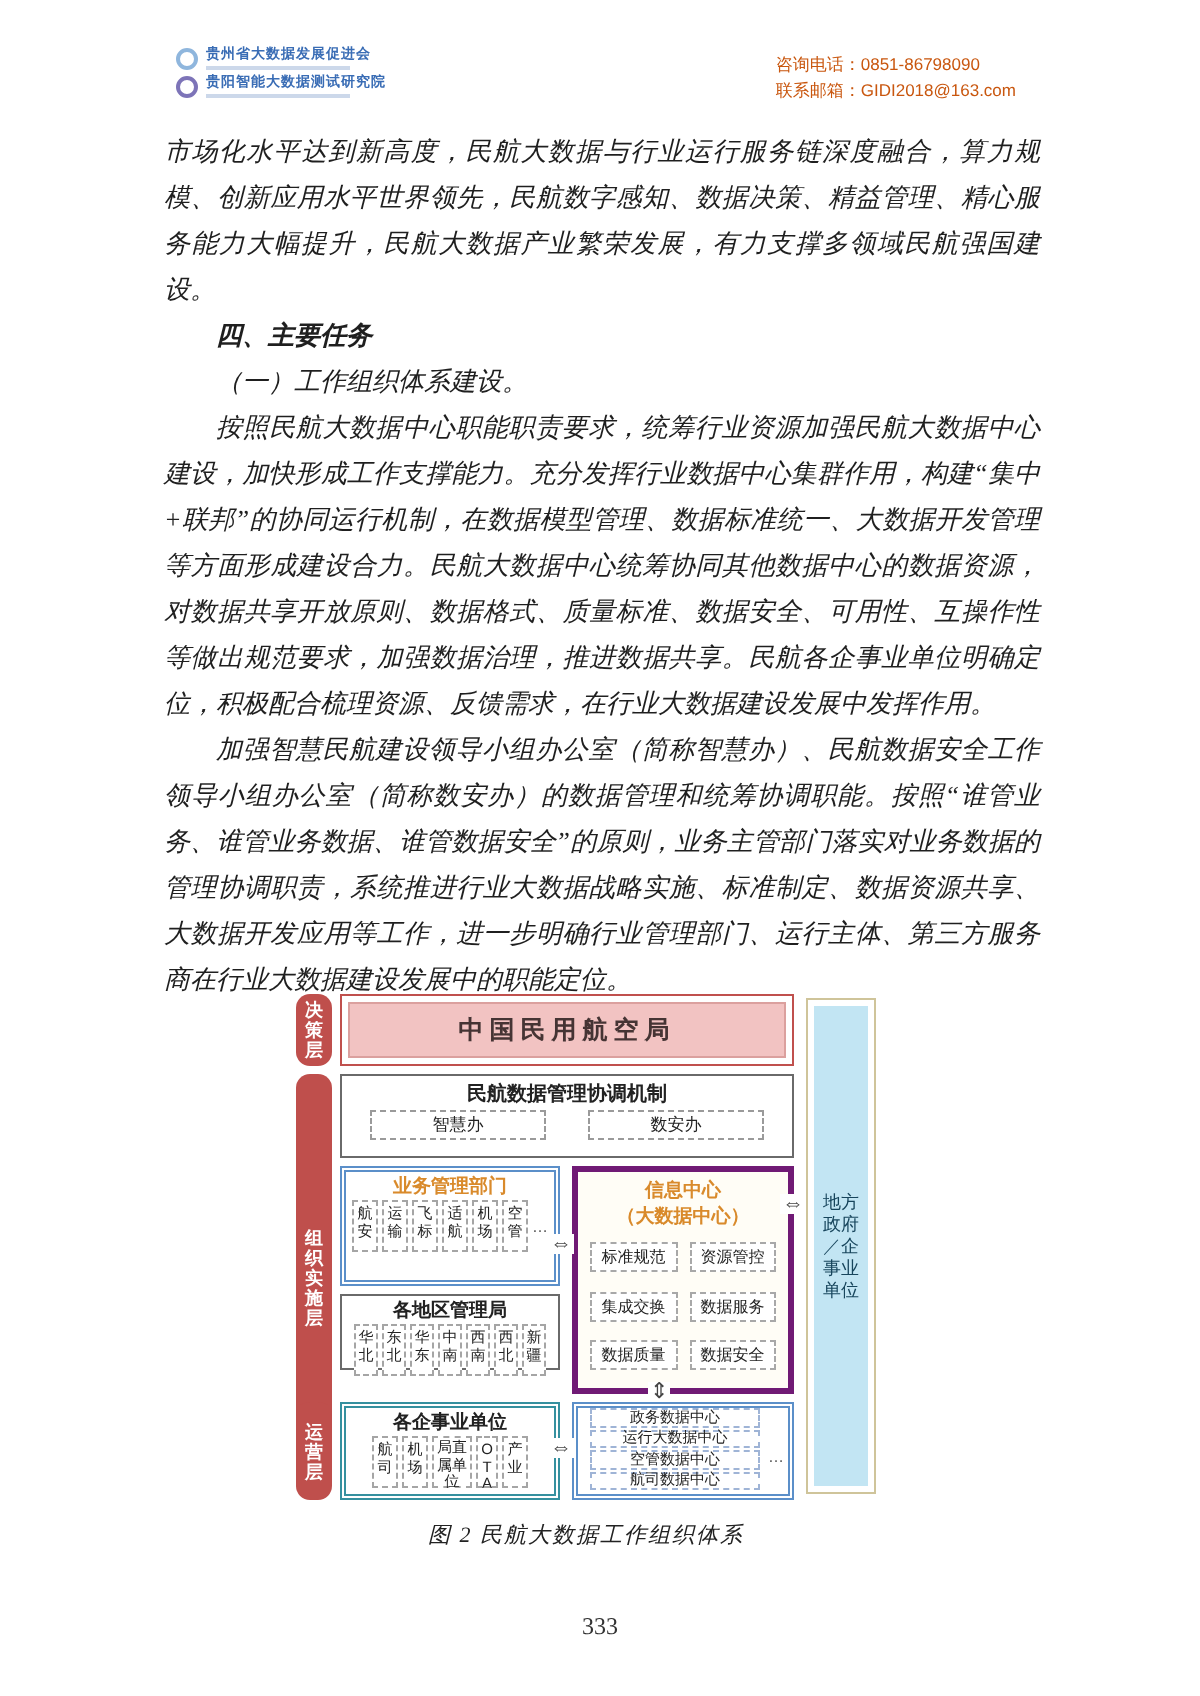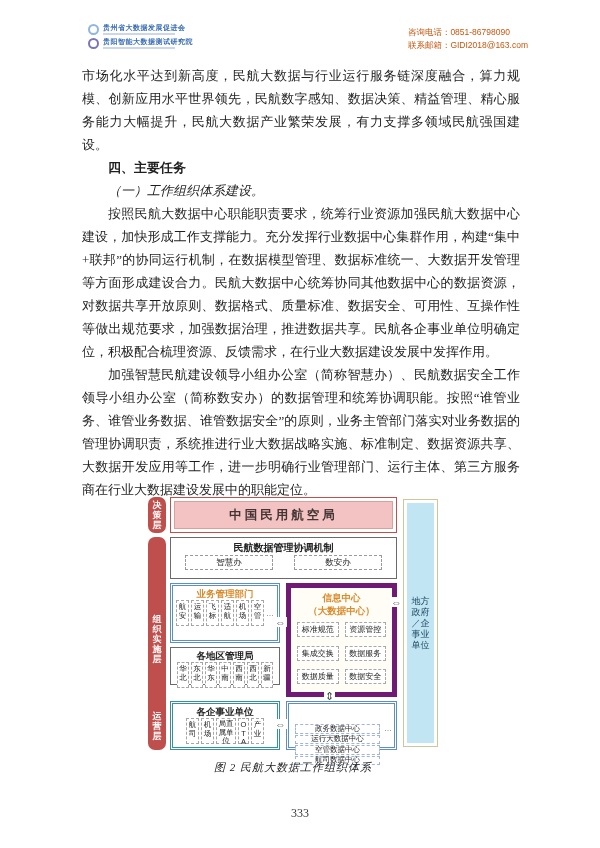--- a/index.html
+++ b/index.html
@@ -11,26 +11,26 @@
   }
   
   .hdr-logos { position:absolute; left:88px; top:24px; }
   .logo-row { display:flex; align-items:center; margin-bottom:3px; }
   .logo-icon { width:11px; height:11px; border-radius:50%; margin-right:4px; flex:0 0 auto; }
   .logo-icon.assoc { border:2px solid #8fb6dd; background:#fff; }
   .logo-icon.inst  { border:2px solid #7d74b8; background:#fff; }
   .logo-texts { display:flex; flex-direction:column; }
   .logo-cn { font-family:"Liberation Sans","DejaVu Sans",sans-serif; font-size:7px; line-height:8px; color:#3a6db5; font-weight:bold; letter-spacing:.5px; }
   .logo-sub { width:72px; height:2px; background:#ccd8ea; margin-top:1px; }
-  .hdr-contact { position:absolute; right:72px; top:26px; text-align:left;
+  .hdr-contact { position:absolute; right:92px; top:26px; text-align:left;
     font-family:"Liberation Sans","DejaVu Sans",sans-serif; font-size:8.5px; line-height:13px; color:#c9570f; }
   
   .bodytext { position:absolute; left:82px; top:64px; width:438px;
     font-size:13px; line-height:23px; text-align:justify; }
-  .bodytext p { margin:0; }
+  .bodytext p { margin:0;font-style:italic; }
   .indent { text-indent:2em; }
   .sec-heading { font-family:"Liberation Sans","DejaVu Sans",sans-serif; font-weight:bold; padding-left:26px; font-size:13px; }
   .sub-heading { font-style:italic; padding-left:26px; }
   
   .diagram { position:absolute; left:148px; top:497px; width:290px; height:253px;
     font-family:"Liberation Sans","DejaVu Sans",sans-serif; color:#222; }
   .rail { position:absolute; left:0; width:18px; background:#bf4f4c; border-radius:7px;
     display:flex; align-items:center; justify-content:center; }
   .rail span { color:#fff; font-size:9px; line-height:10px; width:9px; word-break:break-all; text-align:center; font-weight:bold; }
   .rail.r1 { top:0; height:36px; }
@@ -56,30 +56,30 @@
   .mini { border:1px dashed #a5a5a5; background:#fff; font-size:7.5px; line-height:8.5px;
     text-align:center; word-break:break-all; padding:2px 1px; }
   .mini.w12 { width:13px; height:26px; }
   .mini.w11 { width:12px; height:26px; }
   .mini.w20 { width:20px; height:26px; padding:1px; }
   .mini.w10 { width:11px; height:26px; }
   .dots { font-size:8px; color:#555; }
   .regionbox { position:absolute; top:150px; left:0; width:110px; height:38px;
     border:1px solid #6a6a6a; background:#fff; padding:1px 2px; }
   .infobox { position:absolute; top:86px; left:116px; width:111px; height:114px;
-    border:5px solid #701a75; background:#fffdf6; padding:3px 5px;
+    border:3px solid #701a75; background:#fffdf6; padding:3px 5px;
     display:flex; flex-direction:column;justify-content:flex-end; }
   .info-items { flex:1; display:grid; grid-template-columns:1fr 1fr; gap:5px 6px;
     align-content:space-evenly; padding:2px 1px; }
   .info-item { border:1px dashed #a8a8a8; background:#fff; height:15px; font-size:8px;
     display:flex; align-items:center; justify-content:center; }
   .entbox { position:absolute; top:204px; left:0; width:110px; height:49px;
     border:3px double #35909f; background:#fff; padding:1px 2px; }
   .centersbox { position:absolute; top:204px; left:116px; width:111px; height:49px;
-    border:3px double #5b8fc9; background:#fff; padding:20px 14px 2px 6px; }
+    border:3px double #5b8fc9; background:#fff; padding:0 14px 2px 6px; }
   .center-item { border:1px dashed #9fb4d6; background:#fff; height:9.5px; font-size:7.5px;
     line-height:8px; display:flex; align-items:center; justify-content:center; margin-bottom:1px; }
   .centers-dots { position:absolute; right:2px; top:20px; font-size:8px; color:#555; }
   .rightrail { position:absolute; left:255px; top:2px; width:35px; height:248px;
     border:1px solid #cfc49a; background:#fff; padding:3px; display:flex; flex-direction:column; gap:4px; }
   .rr-box { flex:1; background:#c2e5f3; display:flex; align-items:center; justify-content:center; }
   .rr-box span { width:22px; font-size:9px; line-height:11px; color:#17455c;
     word-break:break-all; text-align:center; }
   .arr { position:absolute; font-size:11px; line-height:10px; color:#444; background:#fff; padding:0 1px; z-index:5; }
   .caption { position:absolute; left:148px; top:760px; width:290px; text-align:center;

